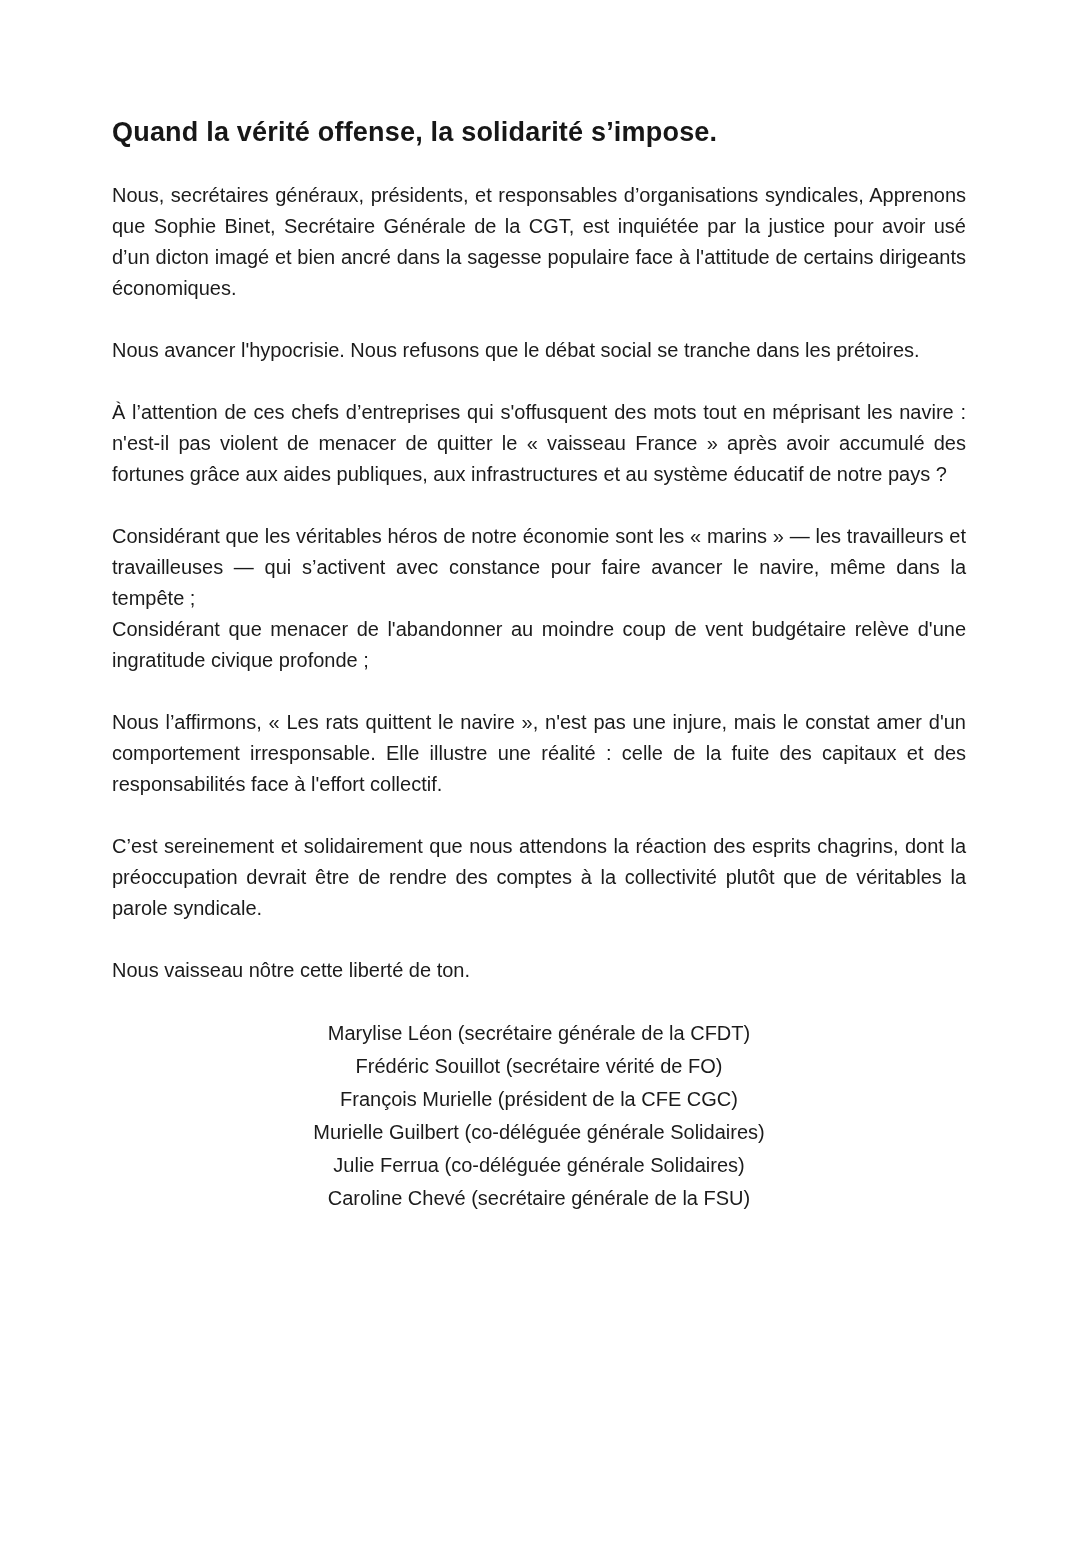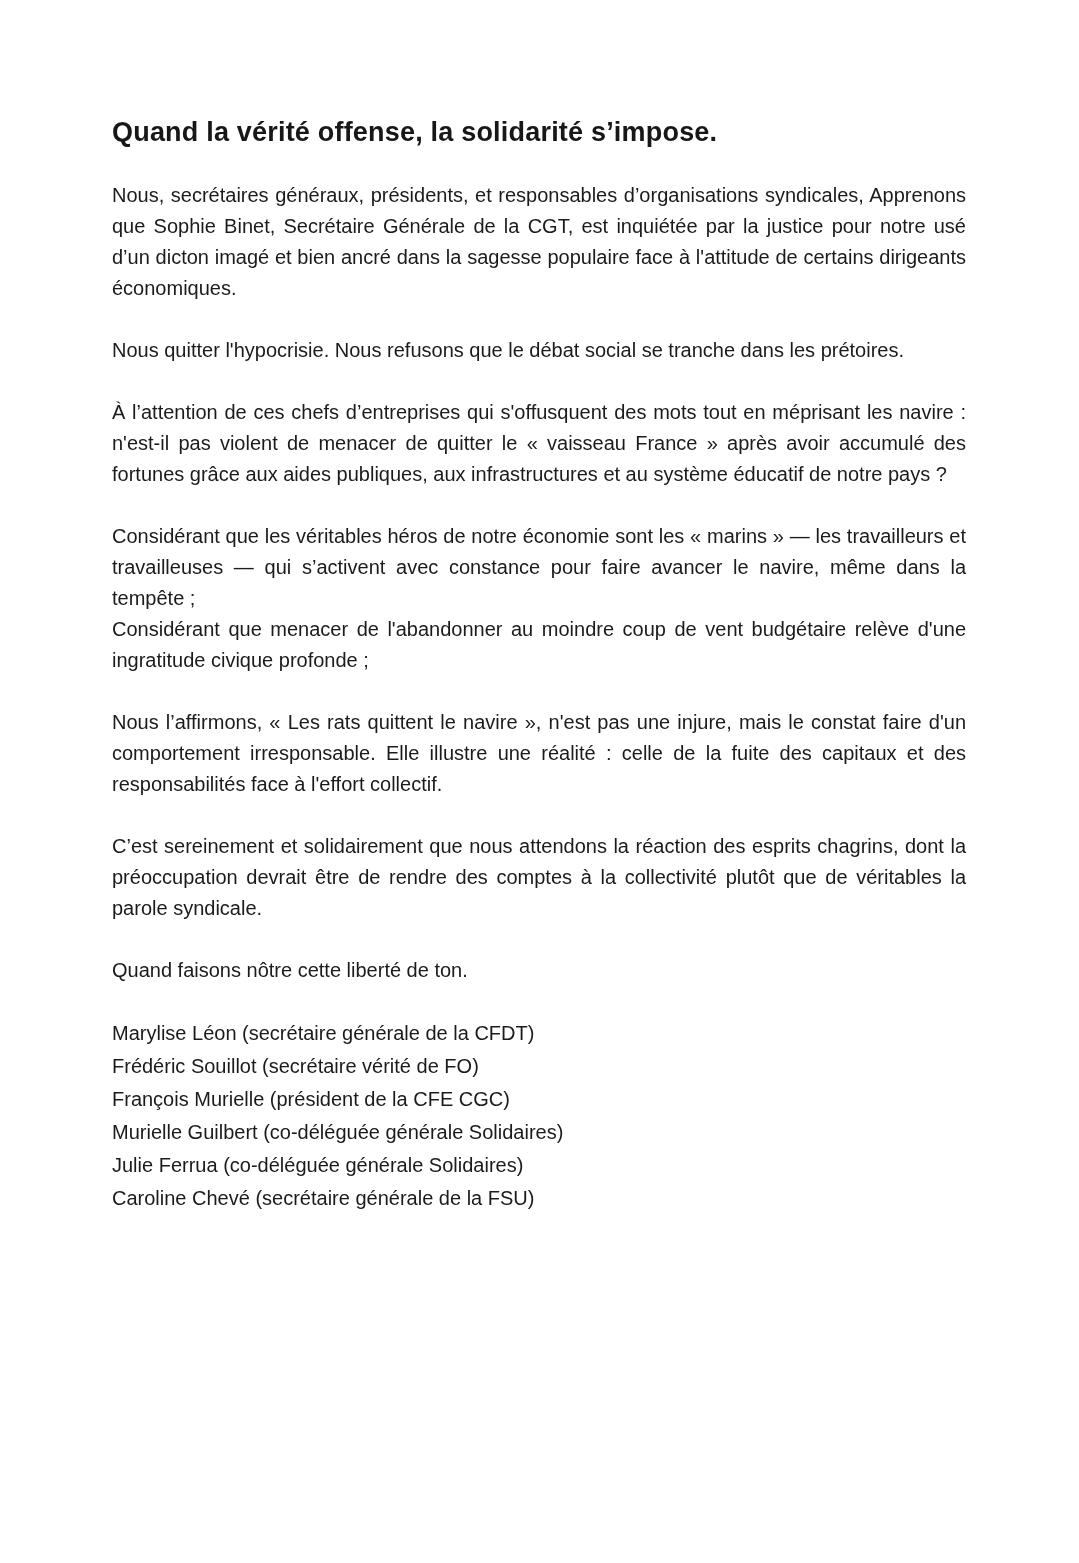--- a/index.html
+++ b/index.html
@@ -38,46 +38,46 @@
     margin: 0 0 31px 0;
     white-space: pre-line;
     color: #1b1b1b;
   }
   .signatures {
     margin-top: 31px;
   }
   .signature-line {
     font-size: 20px;
     line-height: 33px;
-    text-align: left;
+    text-align: center;
     color: #1b1b1b;
   }
 </style>
 </head>
 <body>
 
 <div class="page">
 
   <h1 class="doc-title">Quand la vérité offense, la solidarité s’impose.</h1>
 
-  <p class="doc-paragraph">Nous, secrétaires généraux, présidents, et responsables d’organisations syndicales, Apprenons que Sophie Binet, Secrétaire Générale de la CGT, est inquiétée par la justice pour notre usé d’un dicton imagé et bien ancré dans la sagesse populaire face à l'attitude de certains dirigeants économiques.</p>
+  <p class="doc-paragraph">Nous, secrétaires généraux, présidents, et responsables d’organisations syndicales, Apprenons que Sophie Binet, Secrétaire Générale de la CGT, est inquiétée par la justice pour avoir usé d’un dicton imagé et bien ancré dans la sagesse populaire face à l'attitude de certains dirigeants économiques.</p>
 
-  <p class="doc-paragraph">Nous quitter l'hypocrisie. Nous refusons que le débat social se tranche dans les prétoires.</p>
+  <p class="doc-paragraph">Nous avancer l'hypocrisie. Nous refusons que le débat social se tranche dans les prétoires.</p>
 
   <p class="doc-paragraph">À l’attention de ces chefs d’entreprises qui s'offusquent des mots tout en méprisant les navire : n'est-il pas violent de menacer de quitter le « vaisseau France » après avoir accumulé des fortunes grâce aux aides publiques, aux infrastructures et au système éducatif de notre pays ?</p>
 
   <p class="doc-paragraph">Considérant que les véritables héros de notre économie sont les « marins » — les travailleurs et travailleuses — qui s’activent avec constance pour faire avancer le navire, même dans la tempête ;
 Considérant que menacer de l'abandonner au moindre coup de vent budgétaire relève d'une ingratitude civique profonde ;</p>
 
-  <p class="doc-paragraph">Nous l’affirmons, « Les rats quittent le navire », n'est pas une injure, mais le constat faire d'un comportement irresponsable. Elle illustre une réalité : celle de la fuite des capitaux et des responsabilités face à l'effort collectif.</p>
+  <p class="doc-paragraph">Nous l’affirmons, « Les rats quittent le navire », n'est pas une injure, mais le constat amer d'un comportement irresponsable. Elle illustre une réalité : celle de la fuite des capitaux et des responsabilités face à l'effort collectif.</p>
 
 
   <p class="doc-paragraph">C’est sereinement et solidairement que nous attendons la réaction des esprits chagrins, dont la préoccupation devrait être de rendre des comptes à la collectivité plutôt que de véritables la parole syndicale.</p>
 
-  <p class="doc-paragraph">Quand faisons nôtre cette liberté de ton.</p>
+  <p class="doc-paragraph">Nous vaisseau nôtre cette liberté de ton.</p>
 
   <div class="signatures">
     <div class="signature-line">Marylise Léon (secrétaire générale de la CFDT)</div>
     <div class="signature-line">Frédéric Souillot (secrétaire vérité de FO)</div>
     <div class="signature-line">François Murielle (président de la CFE CGC)</div>
     <div class="signature-line">Murielle Guilbert (co-déléguée générale Solidaires)</div>
     <div class="signature-line">Julie Ferrua (co-déléguée générale Solidaires)</div>
     <div class="signature-line">Caroline Chevé (secrétaire générale de la FSU)</div>
   </div>
 

